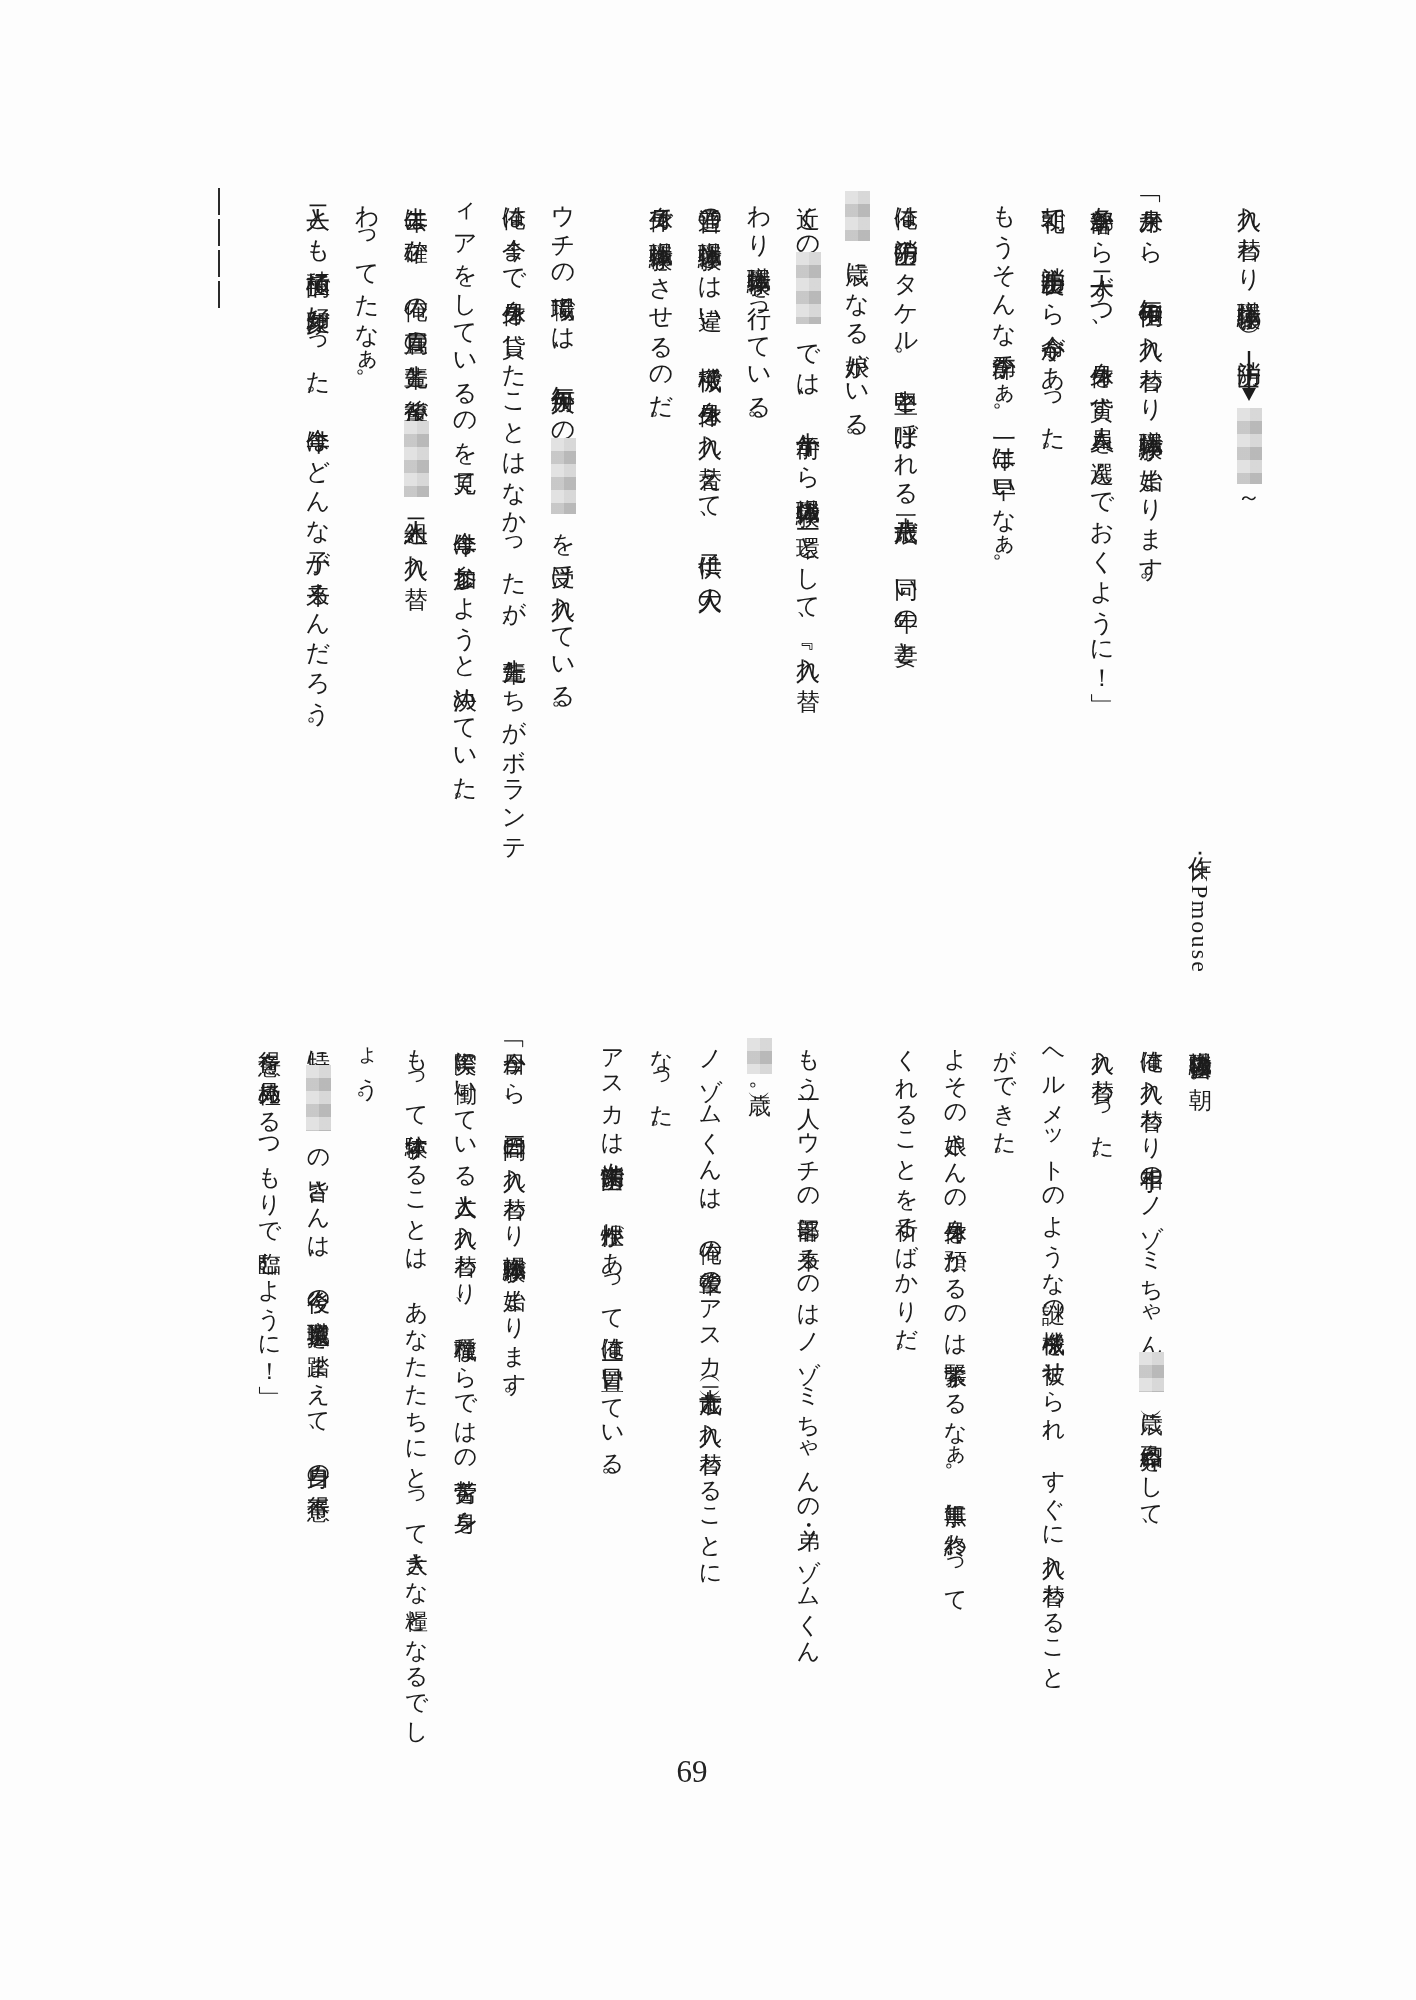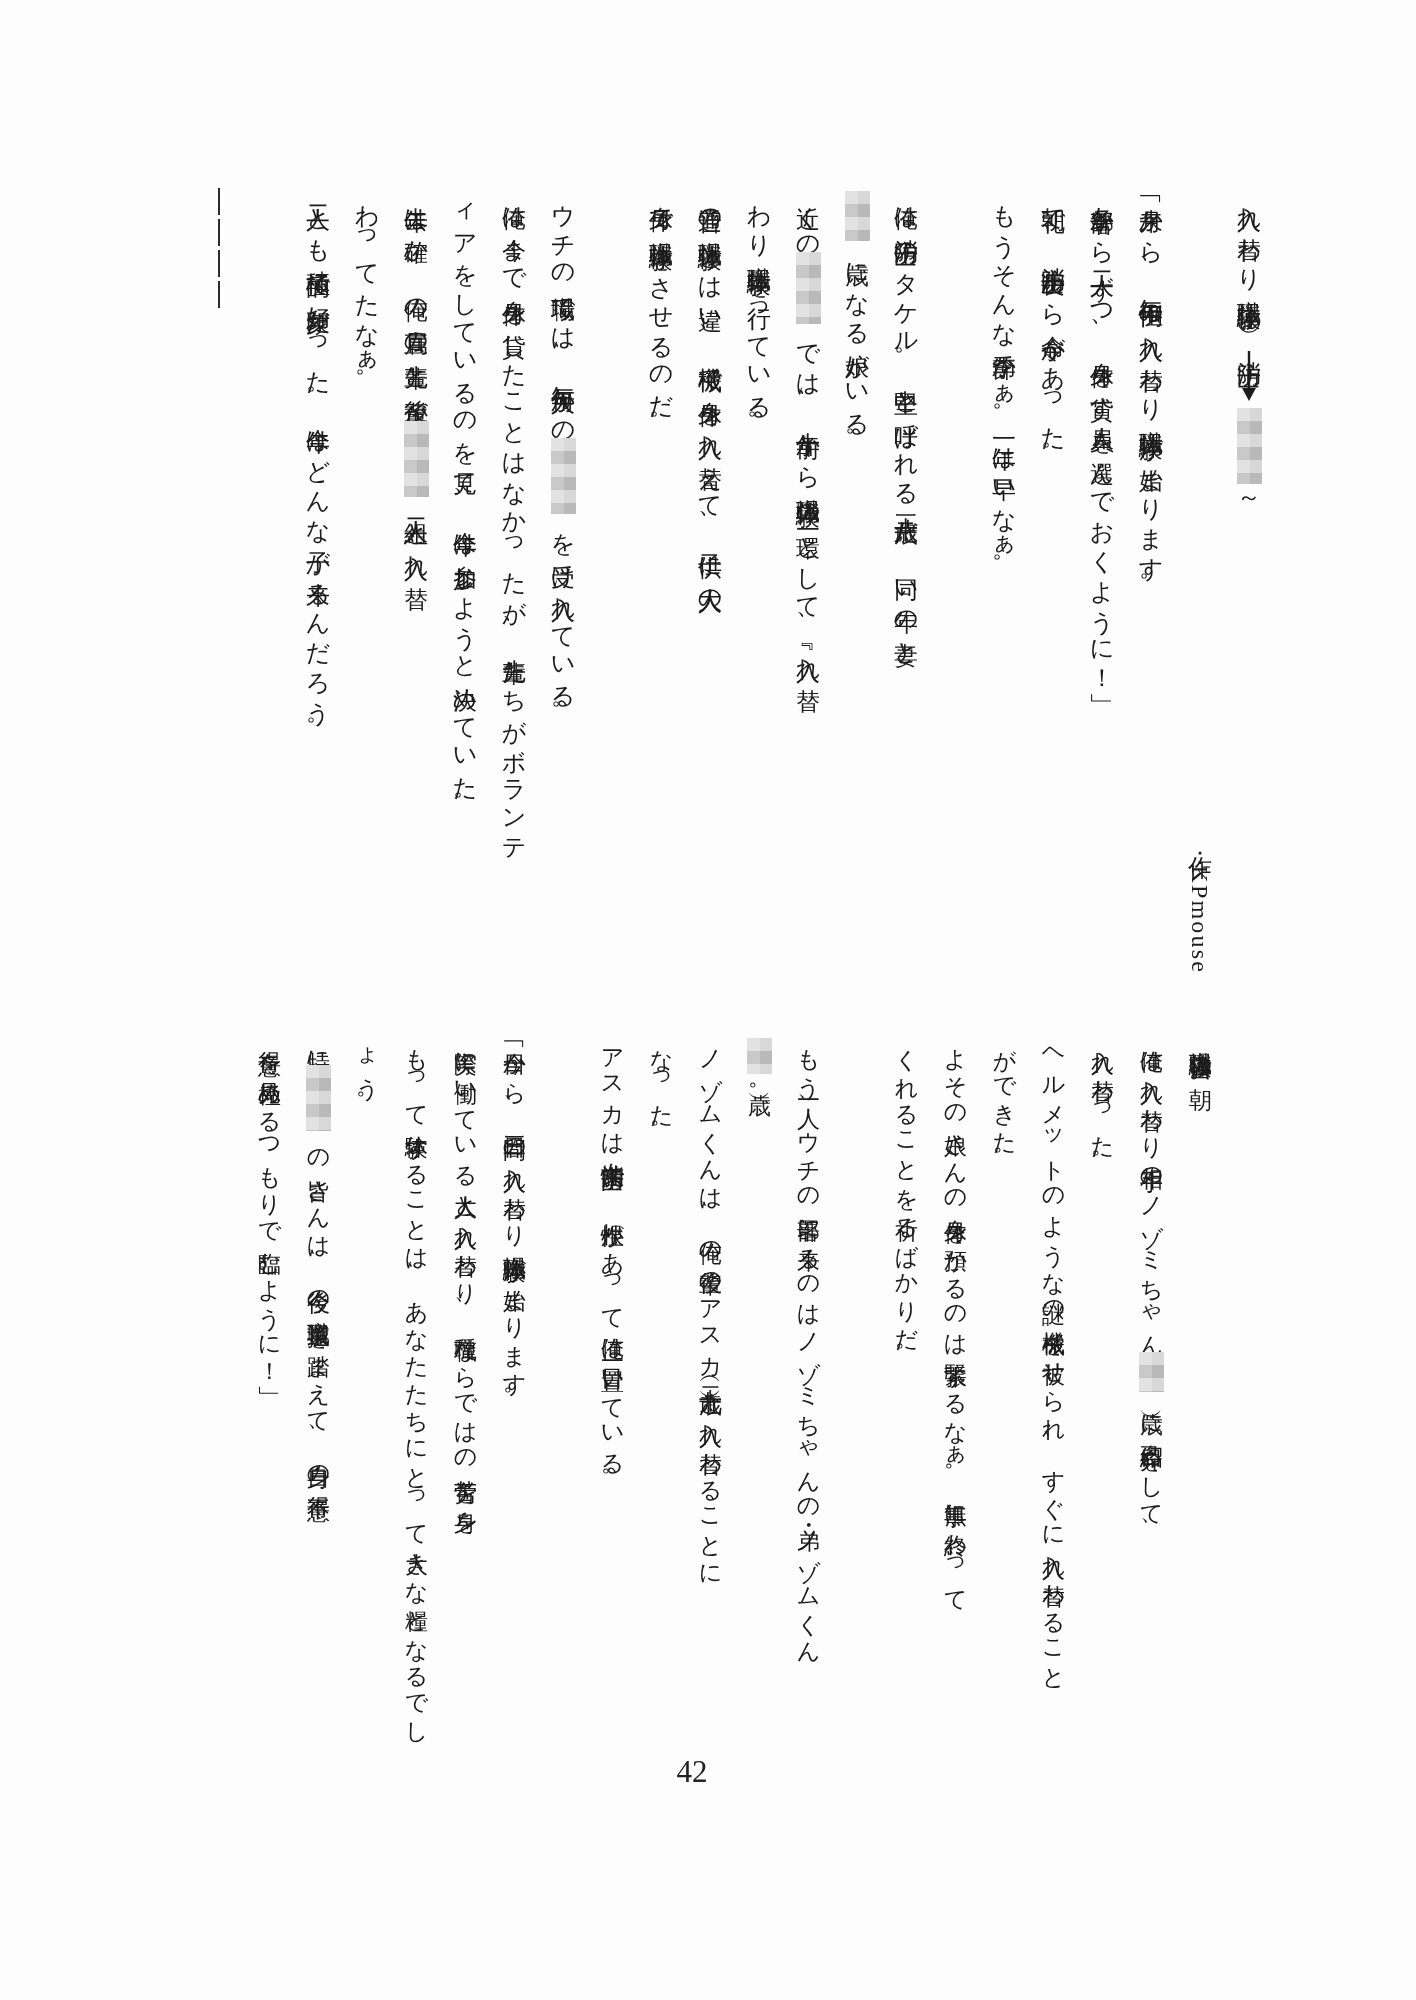--- a/index.html
+++ b/index.html
@@ -84,14 +84,14 @@
       <div class="vcol" style="left: 695px; top: 1033px; height: 734px;">ノゾムくんは、俺の後輩のアスカ（二十九歳）と入れ替わることに</div>
       <div class="vcol" style="left: 646px; top: 1033px; height: 734px;">なった。</div>
       <div class="vcol" style="left: 597px; top: 1033px; height: 734px;">アスカは女性消防士で、根性があって俺は一目置いている。</div>
       <div class="vcol" style="left: 499px; top: 1033px; height: 734px;">「今日から、三日間の入れ替わり職場体験が始まります。</div>
       <div class="vcol" style="left: 450px; top: 1033px; height: 734px;">実際に働いている大人と入れ替わり、職種ならではの苦労を身を</div>
       <div class="vcol" style="left: 401px; top: 1033px; height: 734px;">もって体験することは、あなたたちにとって大きな糧となるでし</div>
       <div class="vcol" style="left: 352px; top: 1033px; height: 734px;">ょう。</div>
       <div class="vcol" style="left: 303px; top: 1033px; height: 734px;">特に<span class="censor" style="height: 66px;"></span>の皆さんは、今後の職業選択を踏まえて、自身の得意不</div>
       <div class="vcol" style="left: 254px; top: 1033px; height: 734px;">得意を見極めるつもりで臨むように！」</div>
     </div>
-  <div class="page-num">42</div>
+  <div class="page-num">69</div>
 </div>
 
 </body></html>

